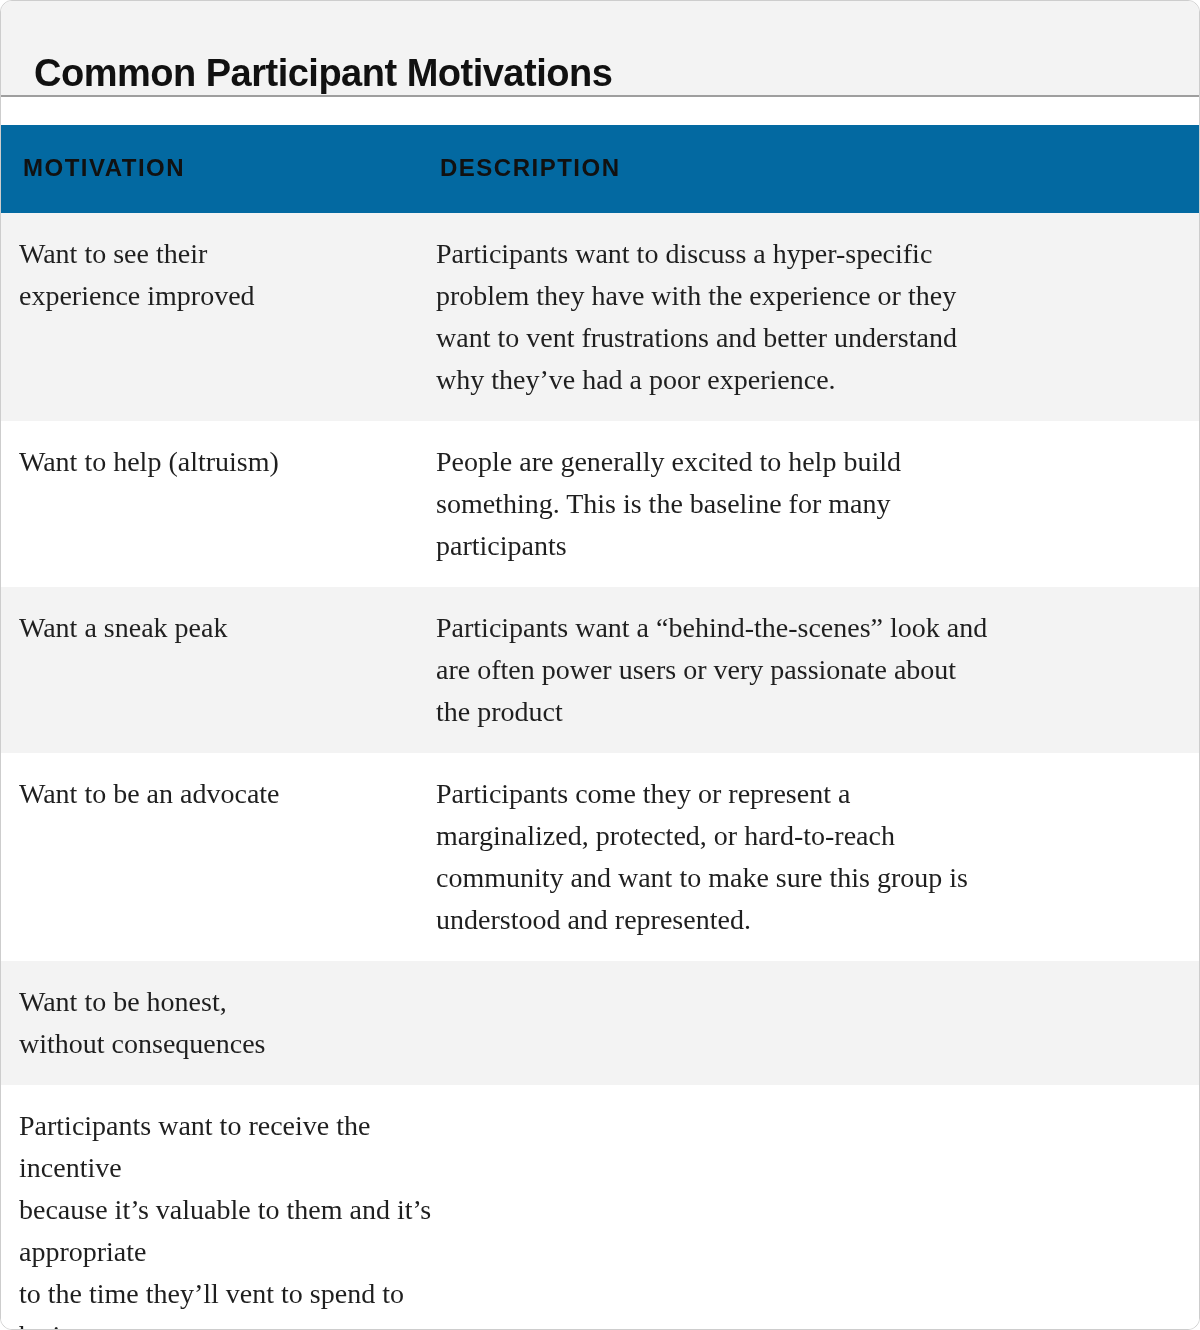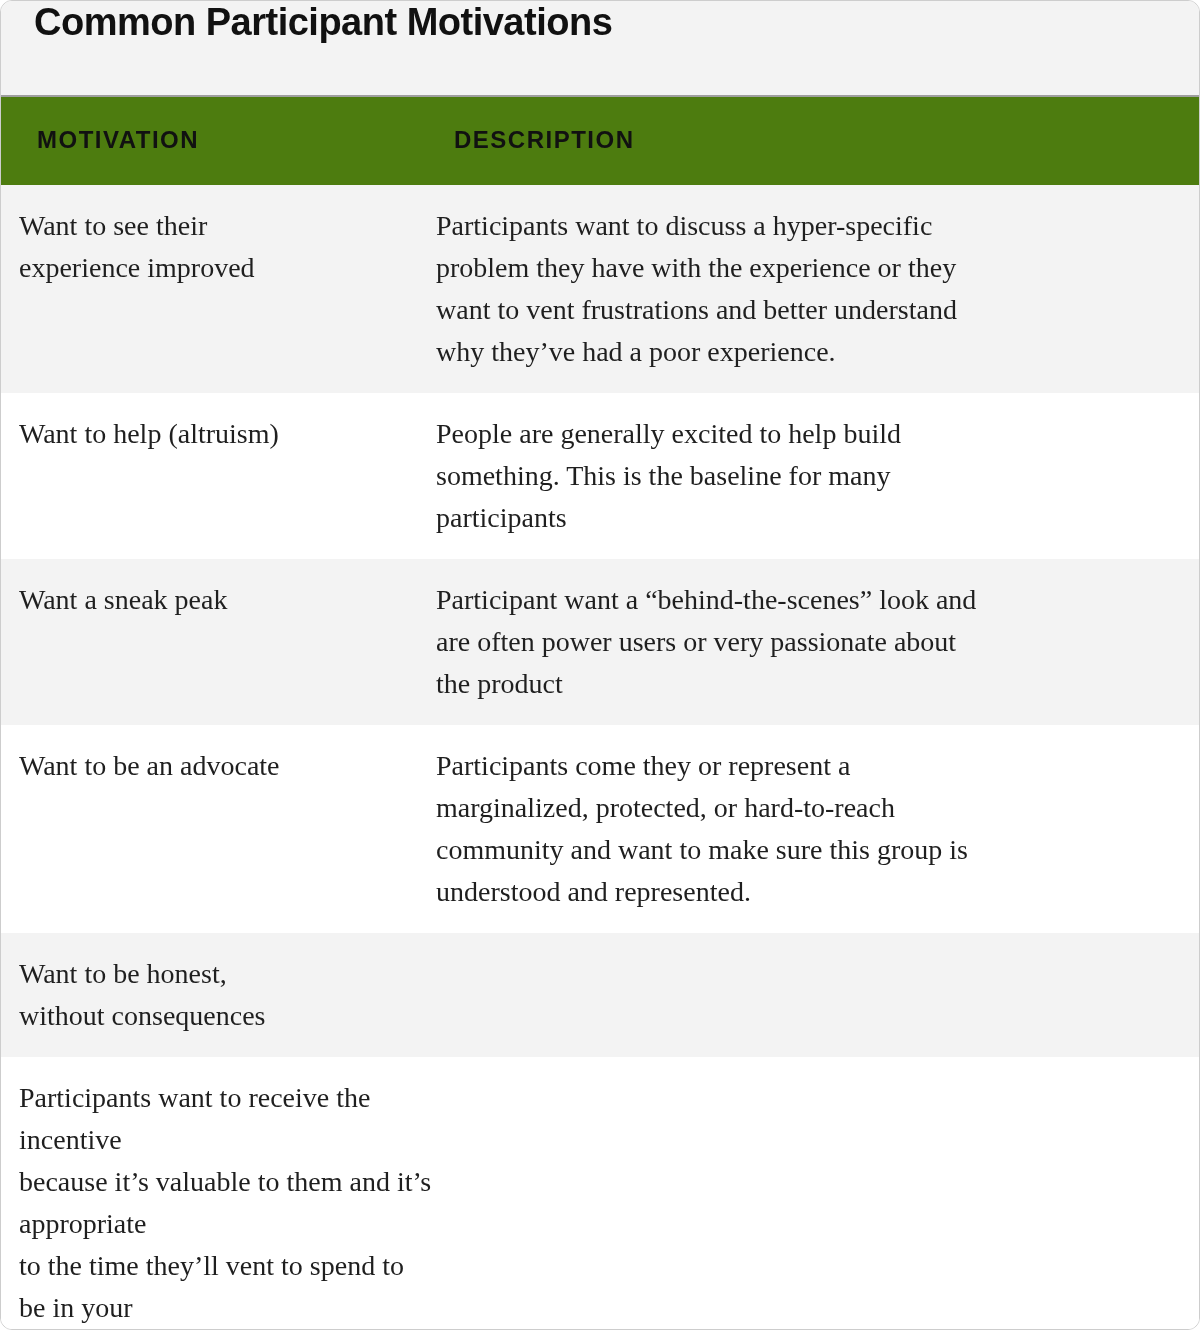--- a/index.html
+++ b/index.html
@@ -21,35 +21,36 @@
     border-radius: 12px;
     overflow: hidden;
     background: #ffffff;
   }
 
   .card-header {
     height: 96px;
     background: var(--header-bg);
     border-bottom: 2px solid var(--header-divider);
     display: flex;
-    align-items: flex-start;
+    align-items: flex-end;
     padding: 0 33px;
   }
   .card-title {
     font-size: 38px;
     font-weight: 700;
     color: var(--heading-text);
     letter-spacing: -0.5px;
   }
 
   .cols-header {
     display: grid;
     grid-template-columns: 417px 1fr;
-    padding: 30px 33px 32px 36px;
-    background: #4d7c0f;
+    padding: 30px 33px 32px 22px;
+    background: #0369a1;
+    margin-top: 28px;
   }
   .col-label {
     font-size: 24px;
     font-weight: 700;
     letter-spacing: 1.5px;
     color: var(--heading-text);
     line-height: 26px;
   }
 
   .row {
@@ -96,21 +97,21 @@
 
   <div class="row">
     <div class="cell motivation"><span>Want to help </span><span class="m-italic">(altruism)</span></div>
     <div class="cell description">People are generally excited to help build
 something. This is the baseline for many
 participants</div>
   </div>
 
   <div class="row stripe">
     <div class="cell motivation"><span>Want a sneak peak</span><span class="m-italic"></span></div>
-    <div class="cell description">Participant want a “behind-the-scenes” look and
+    <div class="cell description">Participants want a “behind-the-scenes” look and
 are often power users or very passionate about
 the product</div>
   </div>
 
   <div class="row">
     <div class="cell motivation"><span>Want to be an advocate</span><span class="m-italic"></span></div>
     <div class="cell description">Participants come they or represent a
 marginalized, protected, or hard-to-reach
 community and want to make sure this group is
 understood and represented.</div>

